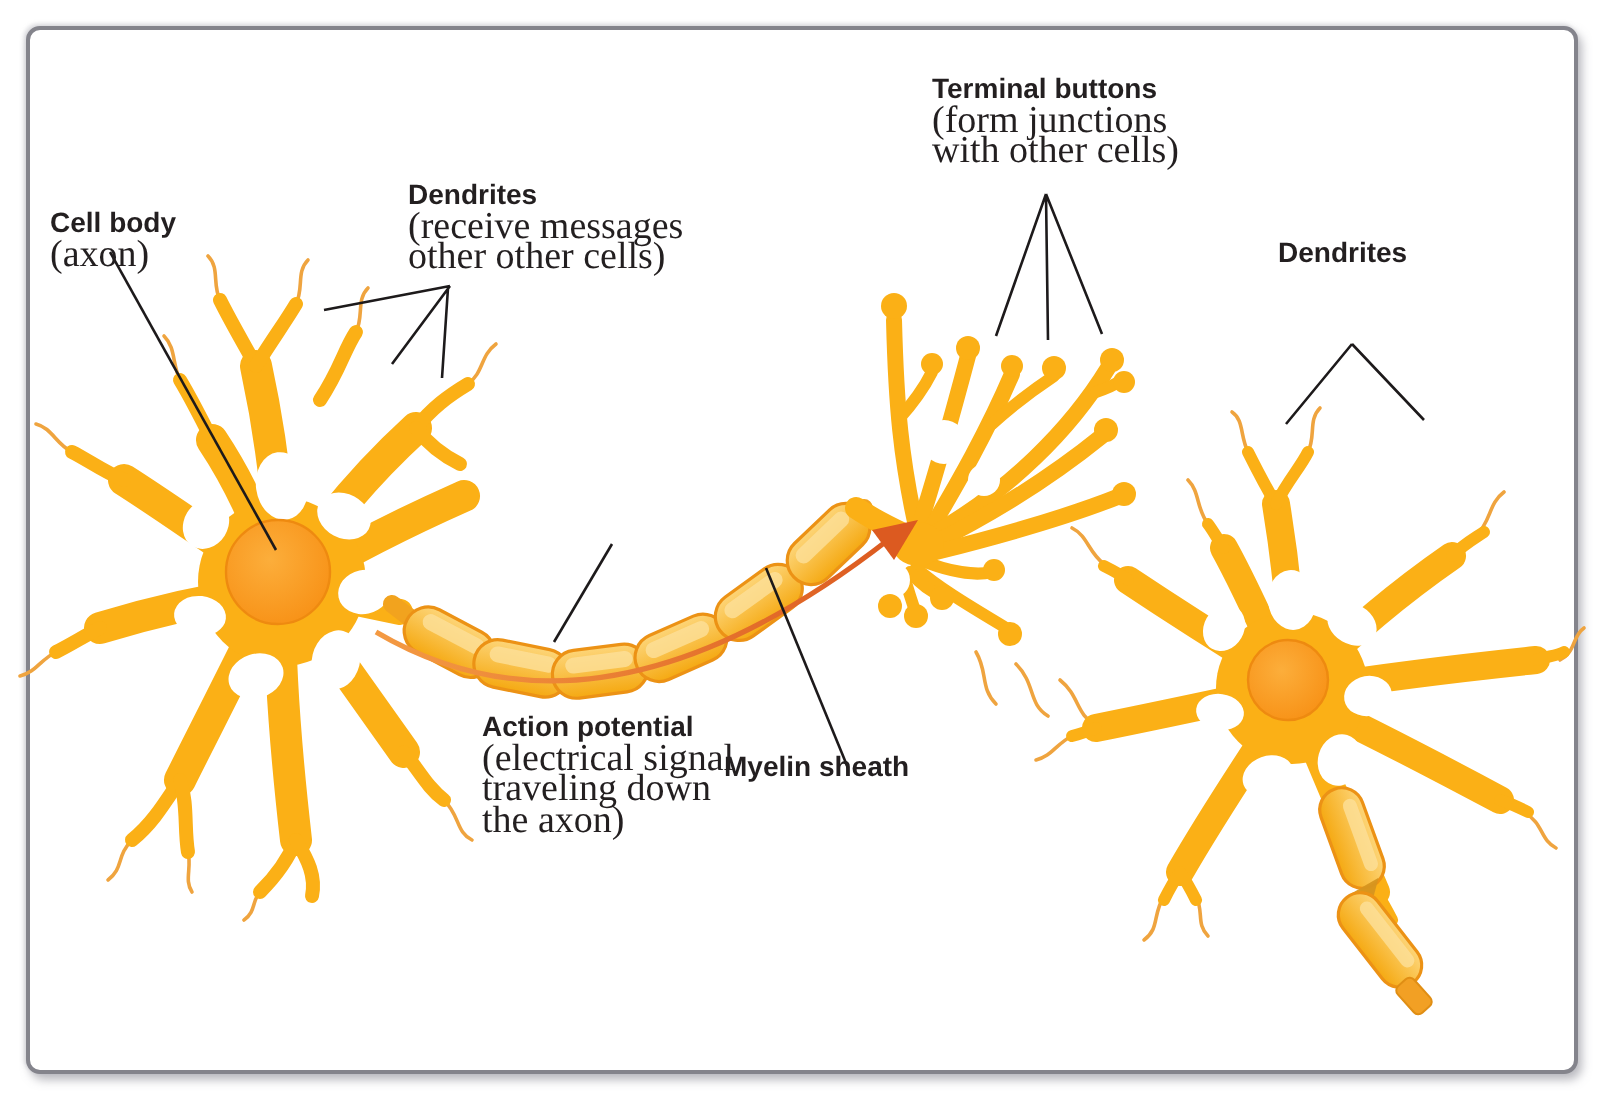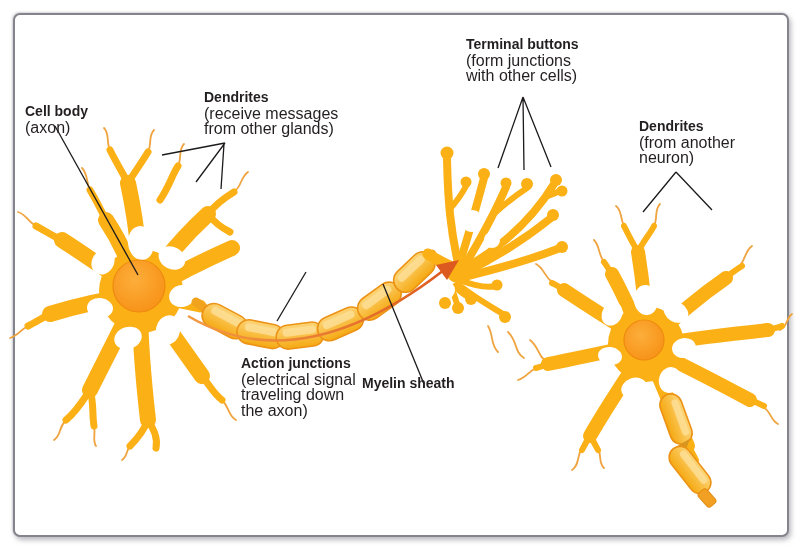--- a/index.html
+++ b/index.html
@@ -8,21 +8,21 @@
     background:#ffffff;font-family:"Liberation Sans",sans-serif;color:#231F20;
   }
   .frame{
     position:absolute;left:13px;top:13px;width:772px;height:520px;
     background:#fff;border:2px solid #84848c;border-radius:7px;
     box-shadow:2px 3px 5px rgba(120,120,132,.5), -1px -1px 2px rgba(150,150,160,.35);
   }
   svg.diagram{position:absolute;left:0;top:0;width:800px;height:552px;}
   .lbl{position:absolute;width:max-content;line-height:15.5px;}
   .lbl .t{font-weight:bold;font-size:14px;display:block;}
-  .lbl .d{font-size:16px;white-space:pre-line;display:block;}
+  .lbl .d{font-size:19px;white-space:pre-line;display:block;font-family:Liberation Serif, serif;}
   .b{stroke:#FBB016;fill:none;stroke-linecap:round;}
   .w16{stroke-width:16}.w14{stroke-width:14}.w13{stroke-width:13}
   .w11{stroke-width:11}.w8{stroke-width:8}.w7{stroke-width:7}.w6{stroke-width:6}
   .wisp{stroke:#EFA43F;stroke-width:1.8;fill:none;stroke-linecap:round;}
   .hole{fill:#ffffff;}
   .knob{fill:#FBB016;}
   .cap{fill:url(#capGrad);stroke:#EC9215;stroke-width:1.6;}
   .capHl{fill:#FDE09A;opacity:.8;}
   .wedge{fill:#D6951F;opacity:.95;}
   .ptr{stroke:#1d1a1b;stroke-width:1.3;fill:none;}
@@ -262,40 +262,38 @@
 </svg>
 
 <div class="lbl" style="left:25px;top:104px">
   <span class="t">Cell body</span>
   <span class="d">(axon)</span>
 </div>
 
 <div class="lbl" style="left:204px;top:90px">
   <span class="t">Dendrites</span>
   <span class="d">(receive messages
-from other glands)</span>
+other other cells)</span>
 </div>
 
 <div class="lbl" style="left:249px;top:194px">
 </div>
 
 <div class="lbl" style="left:466px;top:37px">
   <span class="t">Terminal buttons</span>
   <span class="d">(form junctions
 with other cells)</span>
 </div>
 
 <div class="lbl" style="left:639px;top:119px">
   <span class="t">Dendrites</span>
-  <span class="d">(from another
-neuron)</span>
 </div>
 
 <div class="lbl" style="left:241px;top:356px">
-  <span class="t">Action junctions</span>
+  <span class="t">Action potential</span>
   <span class="d">(electrical signal
 traveling down
 the axon)</span>
 </div>
 
 <div class="lbl" style="left:362px;top:376px">
   <span class="t">Myelin sheath</span>
 </div>
 
 </body></html>

